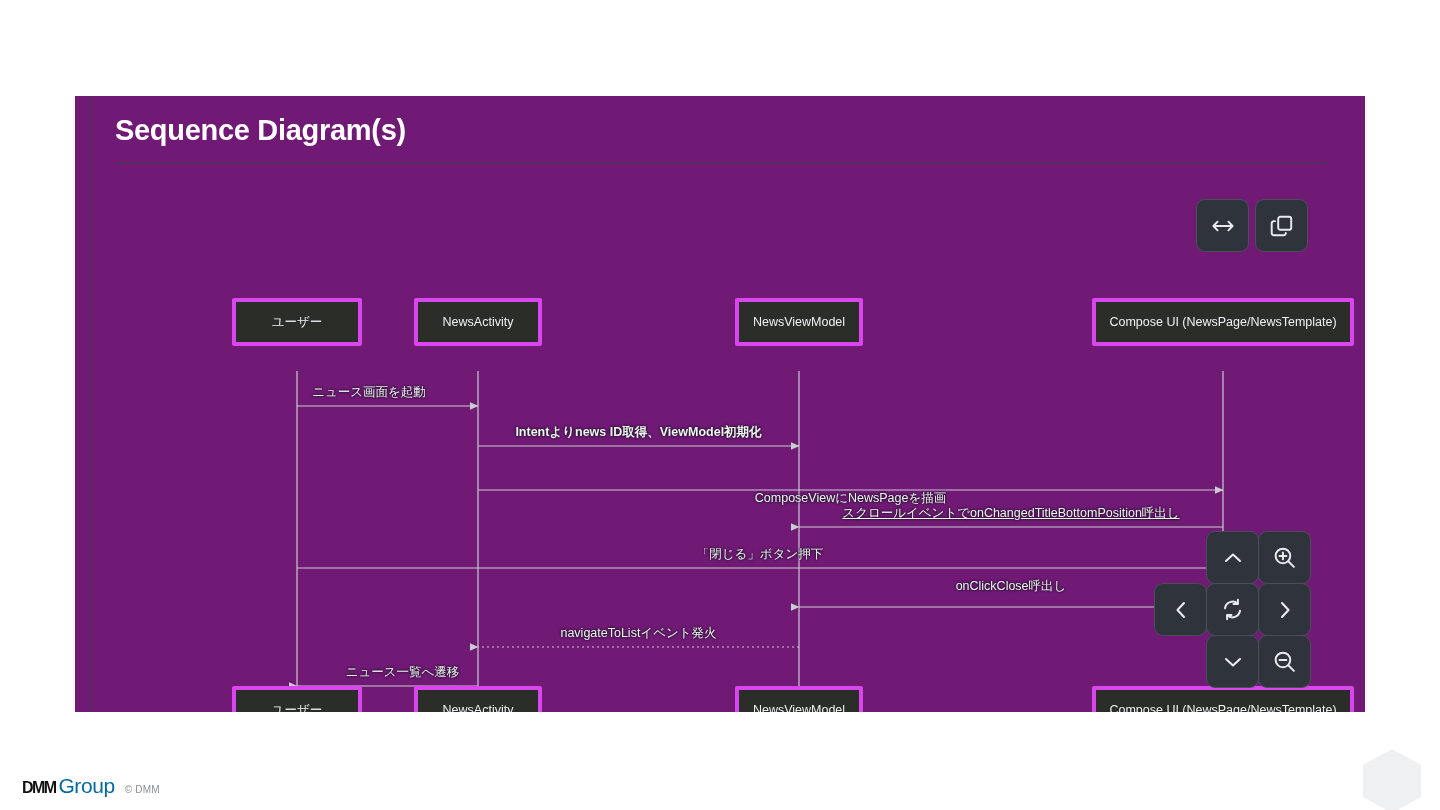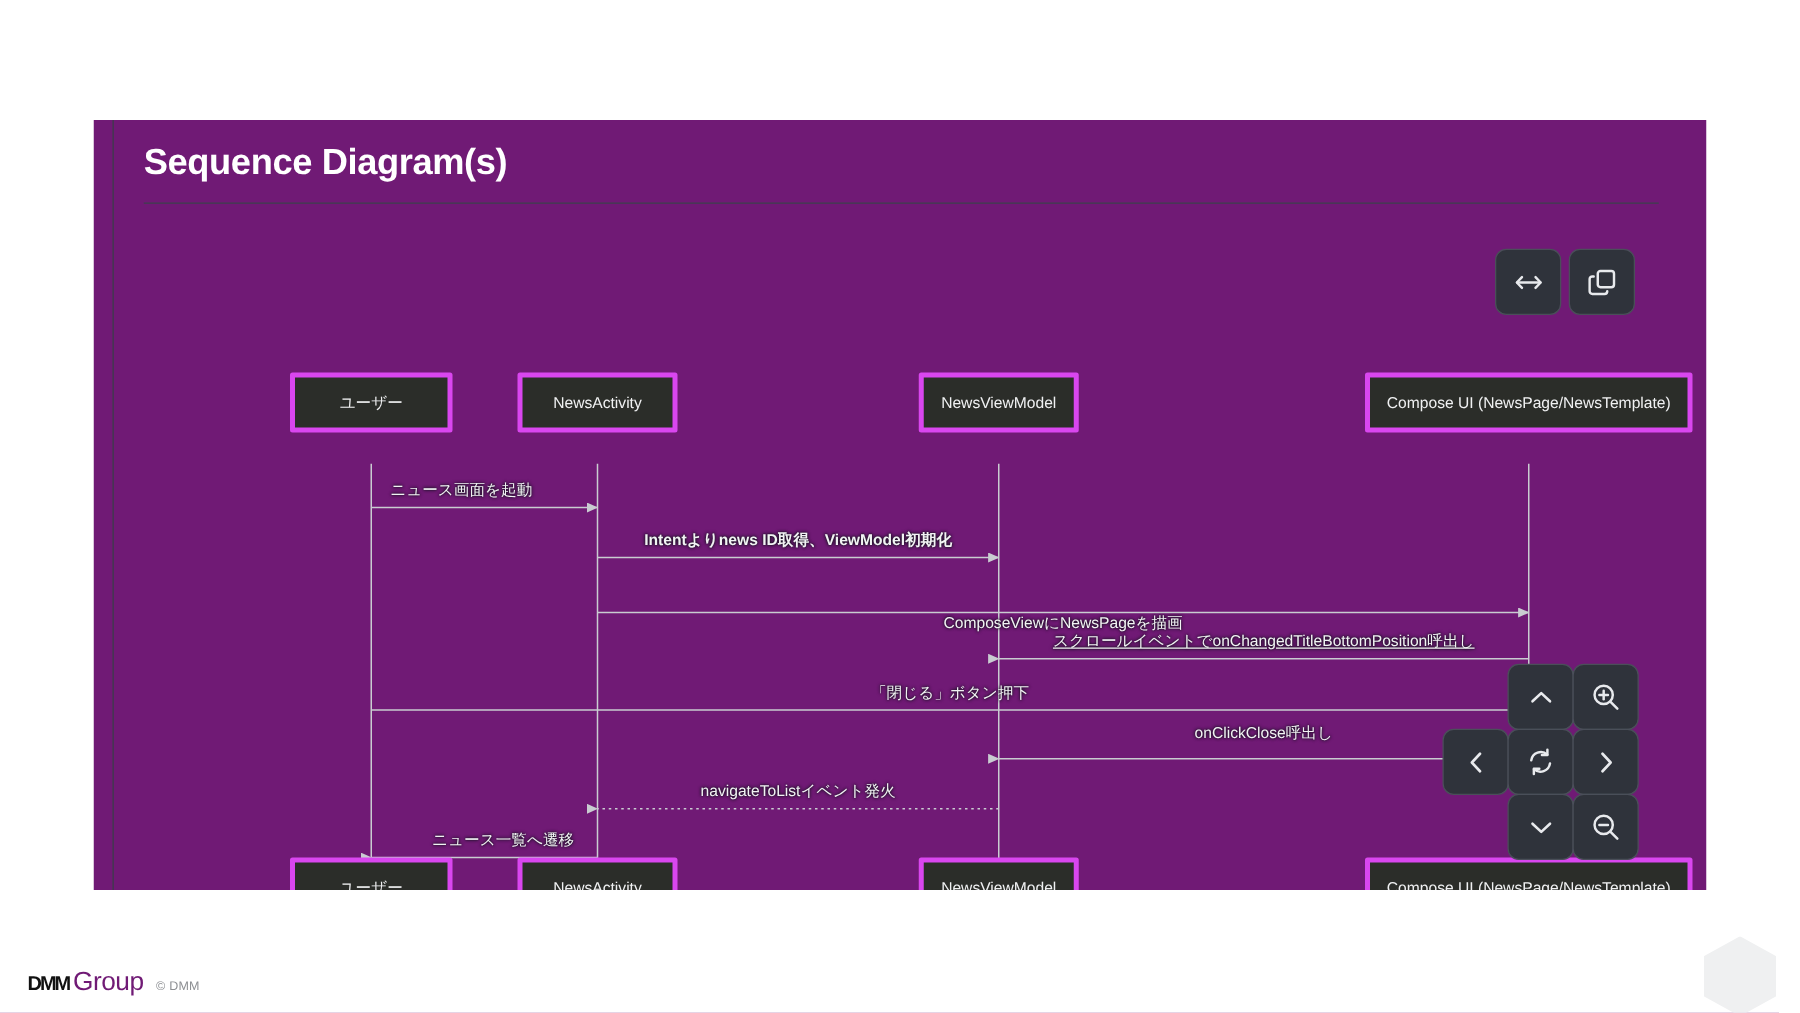--- a/index.html
+++ b/index.html
@@ -104,21 +104,21 @@
   .footer-logo {
     position: absolute;
     left: 22px; top: 774px;
     display: flex; align-items: baseline; gap: 3px;
   }
   .logo-dmm {
     font-size: 16px; font-weight: bold; color: #111111;
     letter-spacing: -1.6px;
   }
   .logo-group {
-    font-size: 21px; font-weight: 400; color: #701a75;
+    font-size: 21px; font-weight: 400; color: #0369a1;
     letter-spacing: -0.4px;
   }
   .logo-copy {
     font-size: 10px; color: #8d8f93; margin-left: 7px;
     letter-spacing: 0.2px;
   }
   .hexmark {
     position: absolute;
     left: 1363px; top: 749px;
     width: 58px; height: 64px;

